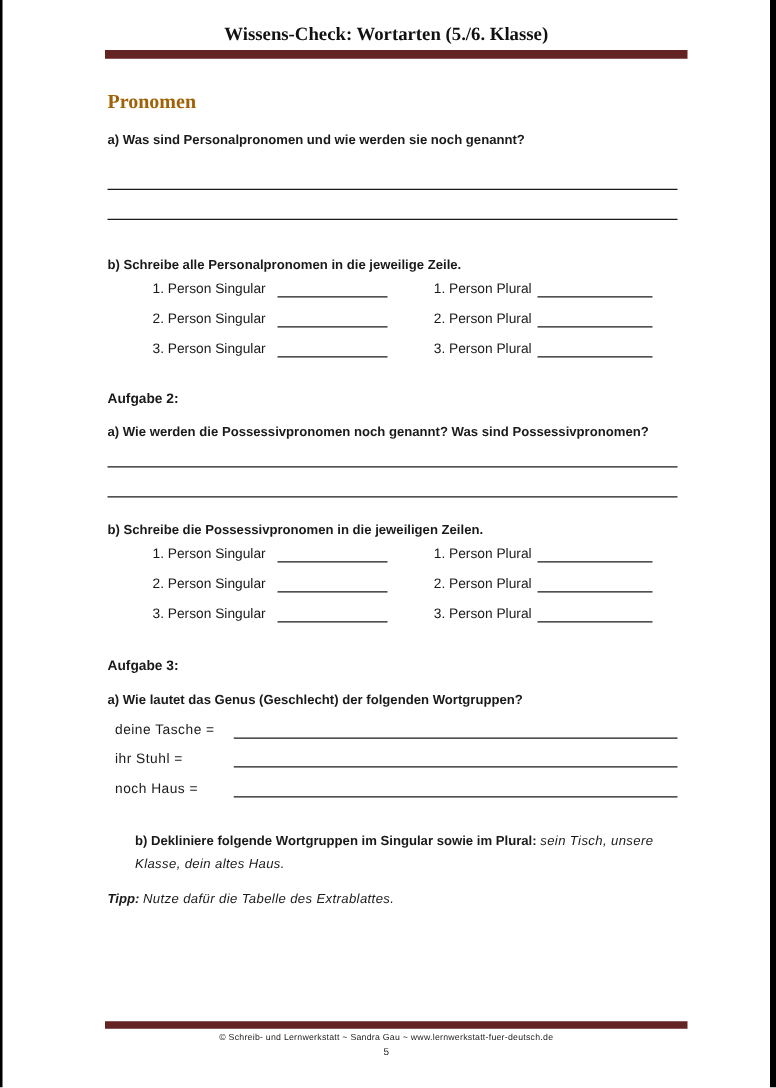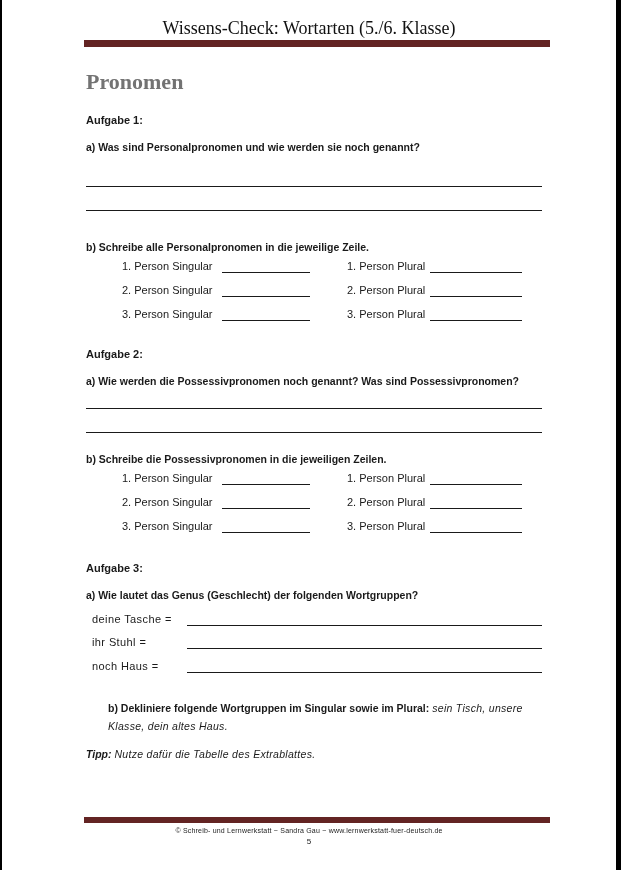--- a/index.html
+++ b/index.html
@@ -13,39 +13,39 @@
     border-right: 5px solid #000;
     overflow: hidden;
     font-family: "Liberation Sans", sans-serif;
     color: #1a1a1a;
   }
   
   .header-title {
     padding-top: 21px;
     text-align: center;
     font-family: "Liberation Serif", serif;
-    font-weight: normal;
-    font-size: 18px;
+    font-weight: bold;
+    font-size: 15px;
     line-height: 15px;
     color: #111;
   }
   .accent-bar {
     height: 7px;
     margin: 4px 66px 0 82px;
     background: #632423;
   }
   
   .content { margin: 0 74px 0 84px; }
   .doc-heading {
     margin: 25px 0 0 0;
     font-family: "Liberation Serif", serif;
     font-weight: bold;
-    font-size: 22px;
+    font-size: 16px;
     line-height: 20px;
-    color: #737373;
+    color: #a16207;
   }
   .task-title { margin-top: 22px; font-weight: bold; font-size: 11px; line-height: 13px; }
   .task-title.mt24 { margin-top: 24px; }
   .question { margin-top: 13px; font-weight: bold; font-size: 10.5px; line-height: 14px; }
   .question.qb1 { margin-top: 29px; }
   .question.qb2 { margin-top: 19px; }
   .writing-line { border-bottom: 1px solid #1a1a1a; }
   .wl-tall { height: 32px; }
   .wl-mid  { height: 20px; }
   .wl-std  { height: 23px; }
@@ -118,21 +118,20 @@
 
   <div>
     <div class="header-title">Wissens-Check: Wortarten (5./6. Klasse)</div>
     <div class="accent-bar"></div>
   </div>
 
   <div class="content">
 
     <h1 class="doc-heading">Pronomen</h1>
 
-    <div class="task-title">Aufgabe 1:</div>
     <div class="question">a) Was sind Personalpronomen und wie werden sie noch genannt?</div>
     <div class="writing-line wl-tall"></div>
     <div class="writing-line wl-std"></div>
     <div class="question qb1">b) Schreibe alle Personalpronomen in die jeweilige Zeile.</div>
 
     <div class="person-grid">
       <div class="person-row">
         <span class="pr-label1">1. Person Singular</span>
         <span class="pr-line1"></span>
         <span class="pr-gap"></span>

